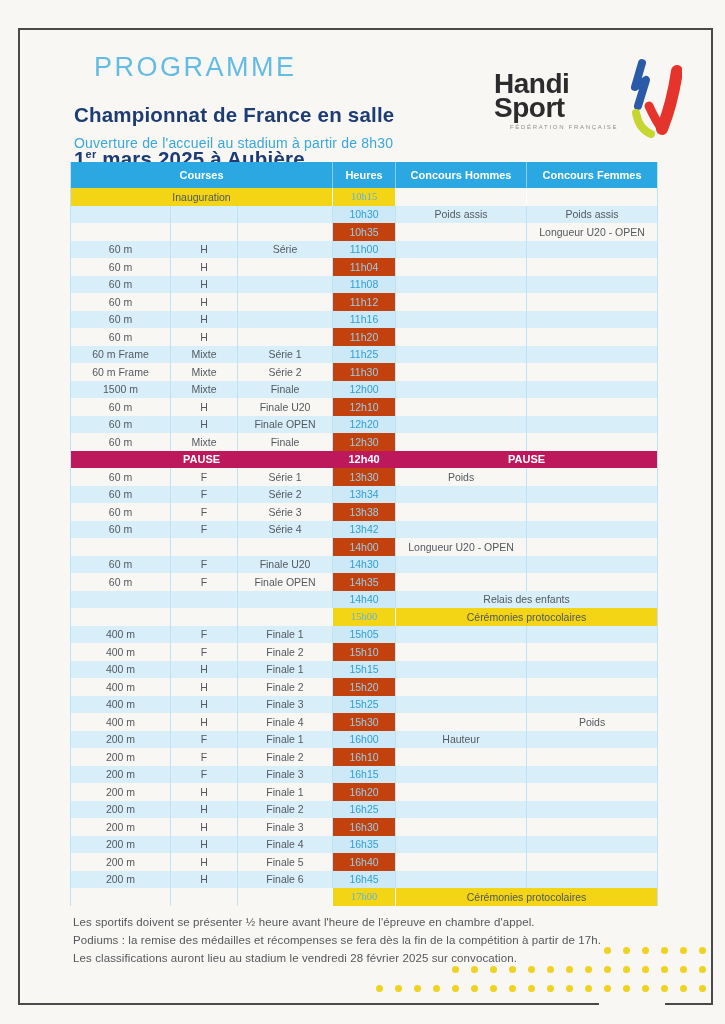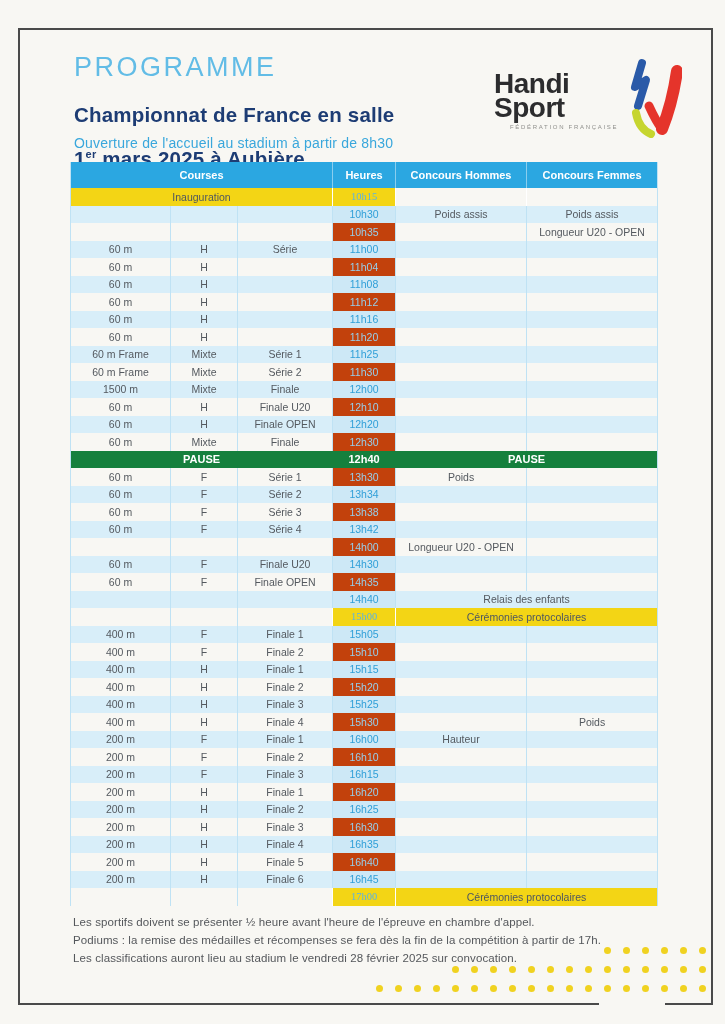--- a/index.html
+++ b/index.html
@@ -12,21 +12,21 @@
     color:#54595f;
   }
   .frame {
     position:absolute; left:18px; top:28px; width:695px; height:977px;
     border:2px solid #4a4a4a;
   }
   .frame-gap { position:absolute; left:599px; top:1001px; width:66px; height:9px; background:#f8f7f3; }
 
   
   .titles { position:absolute; left:74px; top:52px; }
-  .page-title { font-size:27px; letter-spacing:2.5px; color:#62bce6; font-weight:400; }
+  .page-title { font-size:27px; letter-spacing:2.5px; color:#62bce6; font-weight:400;margin-left:20px; }
   .subtitle { font-size:20.5px; font-weight:bold; color:#1d3c74; margin-top:20px; letter-spacing:0.2px; }
   .subtitle sup { font-size:11px; }
   .opening { position:absolute; left:74px; top:135px; font-size:14px; color:#39a7dc; letter-spacing:0.2px; }
 
   
   .logo { position:absolute; left:494px; top:56px; display:flex; align-items:center; }
   .logo-text { padding-top:8px; }
   .logo-line { font-size:28px; font-weight:bold; color:#2c2c2e; line-height:0.84; letter-spacing:-0.5px; }
   .logo-sub { font-size:6px; color:#8f8f8c; letter-spacing:1.7px; margin-top:4px; margin-left:16px; white-space:nowrap; }
   .logo svg { margin-left:2px; }
@@ -51,21 +51,21 @@
   tr.striped td { background:#d8eef9; }
   td.heures { background:#c2410c; }
   tr.striped td.heures { background:#cde8f6; }
   .ylw { background:#f3d515 !important; }
   tr.yellow-row td, tr.ceremony-row td.ylw { border-left-color:#ffffff; }
   .label { color:#4e5760; }
   .t-ylw { color:#5cb3e2;font-family:Liberation Serif, serif; }
   .t-dark { color:#2f9fd8; font-weight:normal; }
   .t-light { color:#96cfec; }
   tr.pause-row td {
-    background:#15803d; color:#ffffff; font-weight:bold; font-size:11px;
+    background:#be185d; color:#ffffff; font-weight:bold; font-size:11px;
     border-left-color:transparent;
   }
 
   
   .footer { position:absolute; left:73px; top:913px; font-size:11.5px; color:#54575b; line-height:1.58; letter-spacing:0.1px; }
 
   
   .dot-row { position:absolute; right:19px; display:flex; gap:12px; }
   .dot { width:7px; height:7px; border-radius:50%; background:#f0d220; flex:0 0 auto; }
 </style>

